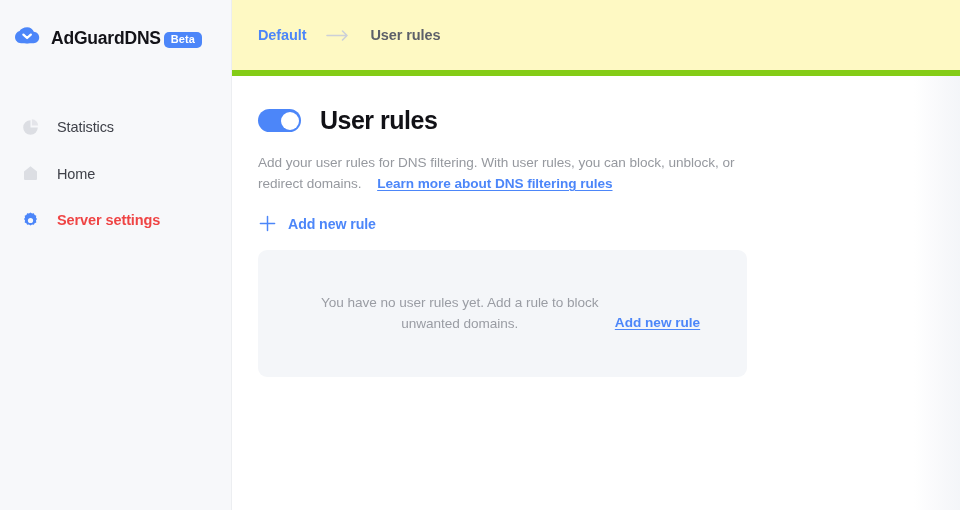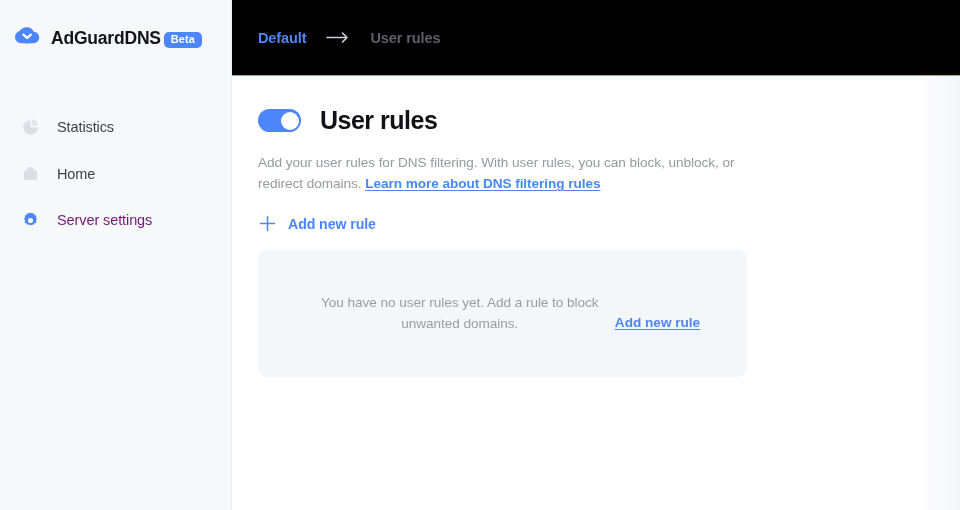--- a/index.html
+++ b/index.html
@@ -100,21 +100,21 @@
 
   .nav-label {
     font-size: 14.5px;
     font-weight: 500;
     color: #3f4149;
     letter-spacing: -0.1px;
     white-space: nowrap;
   }
 
   .nav-item.active .nav-icon { color: #4c86f9; }
-  .nav-item.active .nav-label { color: #701a75; font-weight: 400; }
+  .nav-item.active .nav-label { color: #ef4444; font-weight: 700; }
 
   
   .main {
     flex: 1 1 auto;
     height: 510px;
     background: #ffffff;
     position: relative;
     overflow: hidden;
   }
 
@@ -125,25 +125,25 @@
     top: 76px;
     right: 0;
     width: 46px;
     height: 434px;
     background: linear-gradient(to right, rgba(247,248,250,0) 0%, rgba(245,246,249,0.75) 65%, rgba(243,245,248,0.95) 100%);
     pointer-events: none;
   }
 
   .topbar {
     height: 76px;
-    border-bottom: 1px solid #84cc16;
+    border-bottom: 6px solid #84cc16;
     display: flex;
     align-items: center;
     padding-left: 26px;
-    background: #000000;
+    background: #fef9c3;
   }
 
   .breadcrumb {
     display: flex;
     align-items: center;
     gap: 20px;
   }
 
   .crumb-link {
     font-size: 14.5px;
@@ -214,20 +214,21 @@
     margin-bottom: 20px;
     letter-spacing: -0.05px;
   }
 
   .inline-link {
     color: #4c86f9;
     text-decoration: underline;
     text-underline-offset: 2px;
     cursor: pointer;
     font-weight: 600;
+    margin-left: 12px;
   }
 
   .action-row {
     display: flex;
     align-items: center;
     justify-content: space-between;
     width: 489px;
     margin-bottom: 17px;
   }
 

